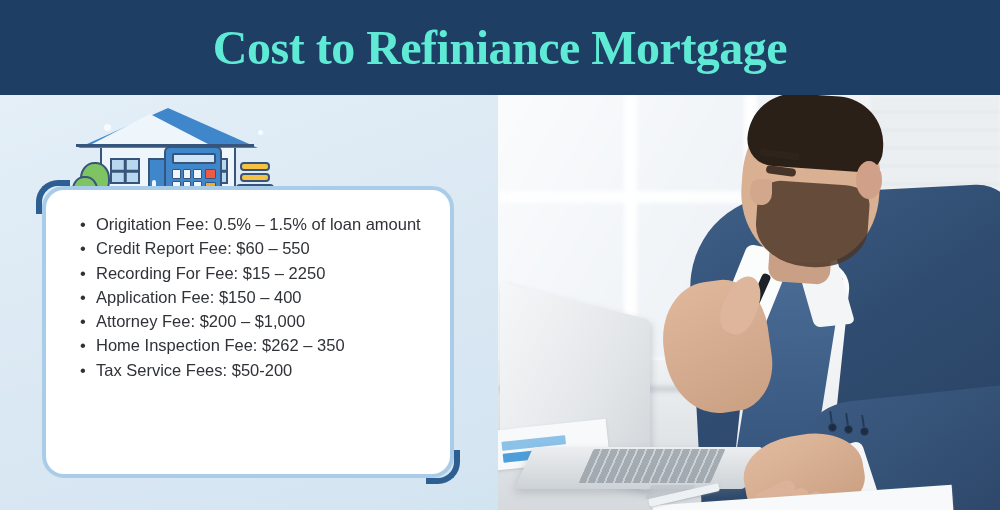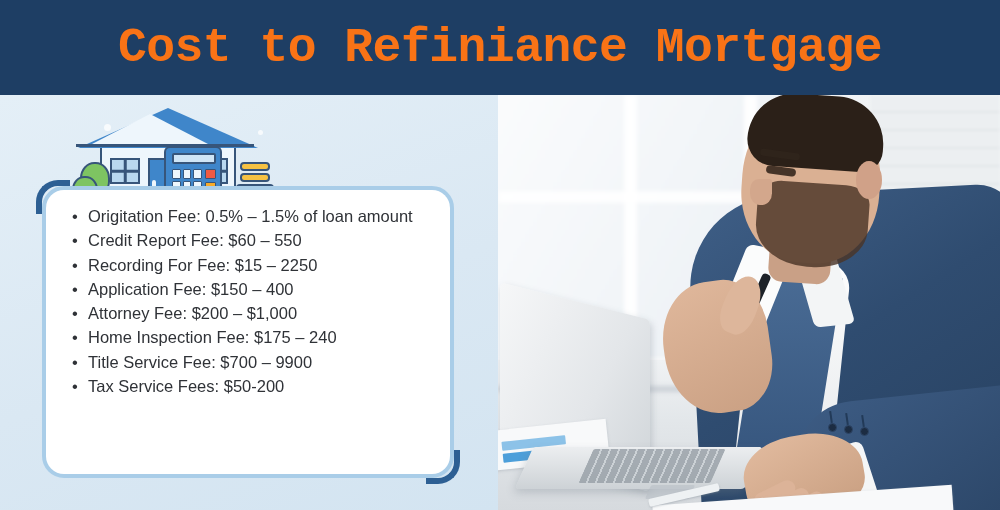--- a/index.html
+++ b/index.html
@@ -18,27 +18,27 @@
   }
 
   
   .header {
     position: absolute; left: 0; top: 0;
     width: 1000px; height: 95px;
     background: #1e3e64;
     display: flex; align-items: center; justify-content: center;
   }
   .header-title {
-    color: #f97316;
+    color: #5eead4;
     font-size: 48px;
     font-weight: bold;
     letter-spacing: -0.5px;
     text-align: left;
     line-height: 1;
-    font-family: Liberation Mono, monospace;
+    font-family: Liberation Serif, serif;
   }
 
   
   .left-panel {
     position: absolute; left: 0; top: 95px;
     width: 498px; height: 415px;
     background: linear-gradient(160deg, #e4eff7 0%, #dae8f3 55%, #d3e4f1 100%);
     overflow: hidden;
   }
 
@@ -165,21 +165,21 @@
   .corner-br { right: -6px; bottom: -6px; border-left: none; border-top: none; border-radius: 0 0 22px 0; }
   .list-card {
     position: absolute; left: 4px; top: 4px;
     width: 404px; height: 284px;
     background: #ffffff;
     border-radius: 18px;
   }
   .fee-list {
     list-style: none;
     padding: 14px 10px 0 26px;
-    margin: 0;
+    margin: 8px;
   }
   .fee-item {
     position: relative;
     color: #2f3237;
     font-size: 16.5px;
     line-height: 24.3px;
     white-space: nowrap;
     padding-left: 16px;
     font-family: "Liberation Sans", sans-serif;
   }
@@ -466,22 +466,21 @@
       <div class="list-card-border"></div>
       <div class="corner corner-tl"></div>
       <div class="corner corner-br"></div>
       <div class="list-card">
         <ul class="fee-list">
           <li class="fee-item">Origitation Fee: 0.5% – 1.5% of loan amount</li>
           <li class="fee-item">Credit Report Fee: $60 – 550</li>
           <li class="fee-item">Recording For Fee: $15 – 2250</li>
           <li class="fee-item">Application Fee: $150 – 400</li>
           <li class="fee-item">Attorney Fee: $200 – $1,000</li>
-          <li class="fee-item">Home Inspection Fee: $175 – 240</li>
-          <li class="fee-item">Title Service Fee: $700 – 9900</li>
+          <li class="fee-item">Home Inspection Fee: $262 – 350</li>
           <li class="fee-item">Tax Service Fees: $50-200</li>
         </ul>
       </div>
     </div>
   </div>
 
   <div class="photo">
     <div class="ph-wall"></div>
     <div class="ph-brick"></div>
     <div class="ph-window"></div>

